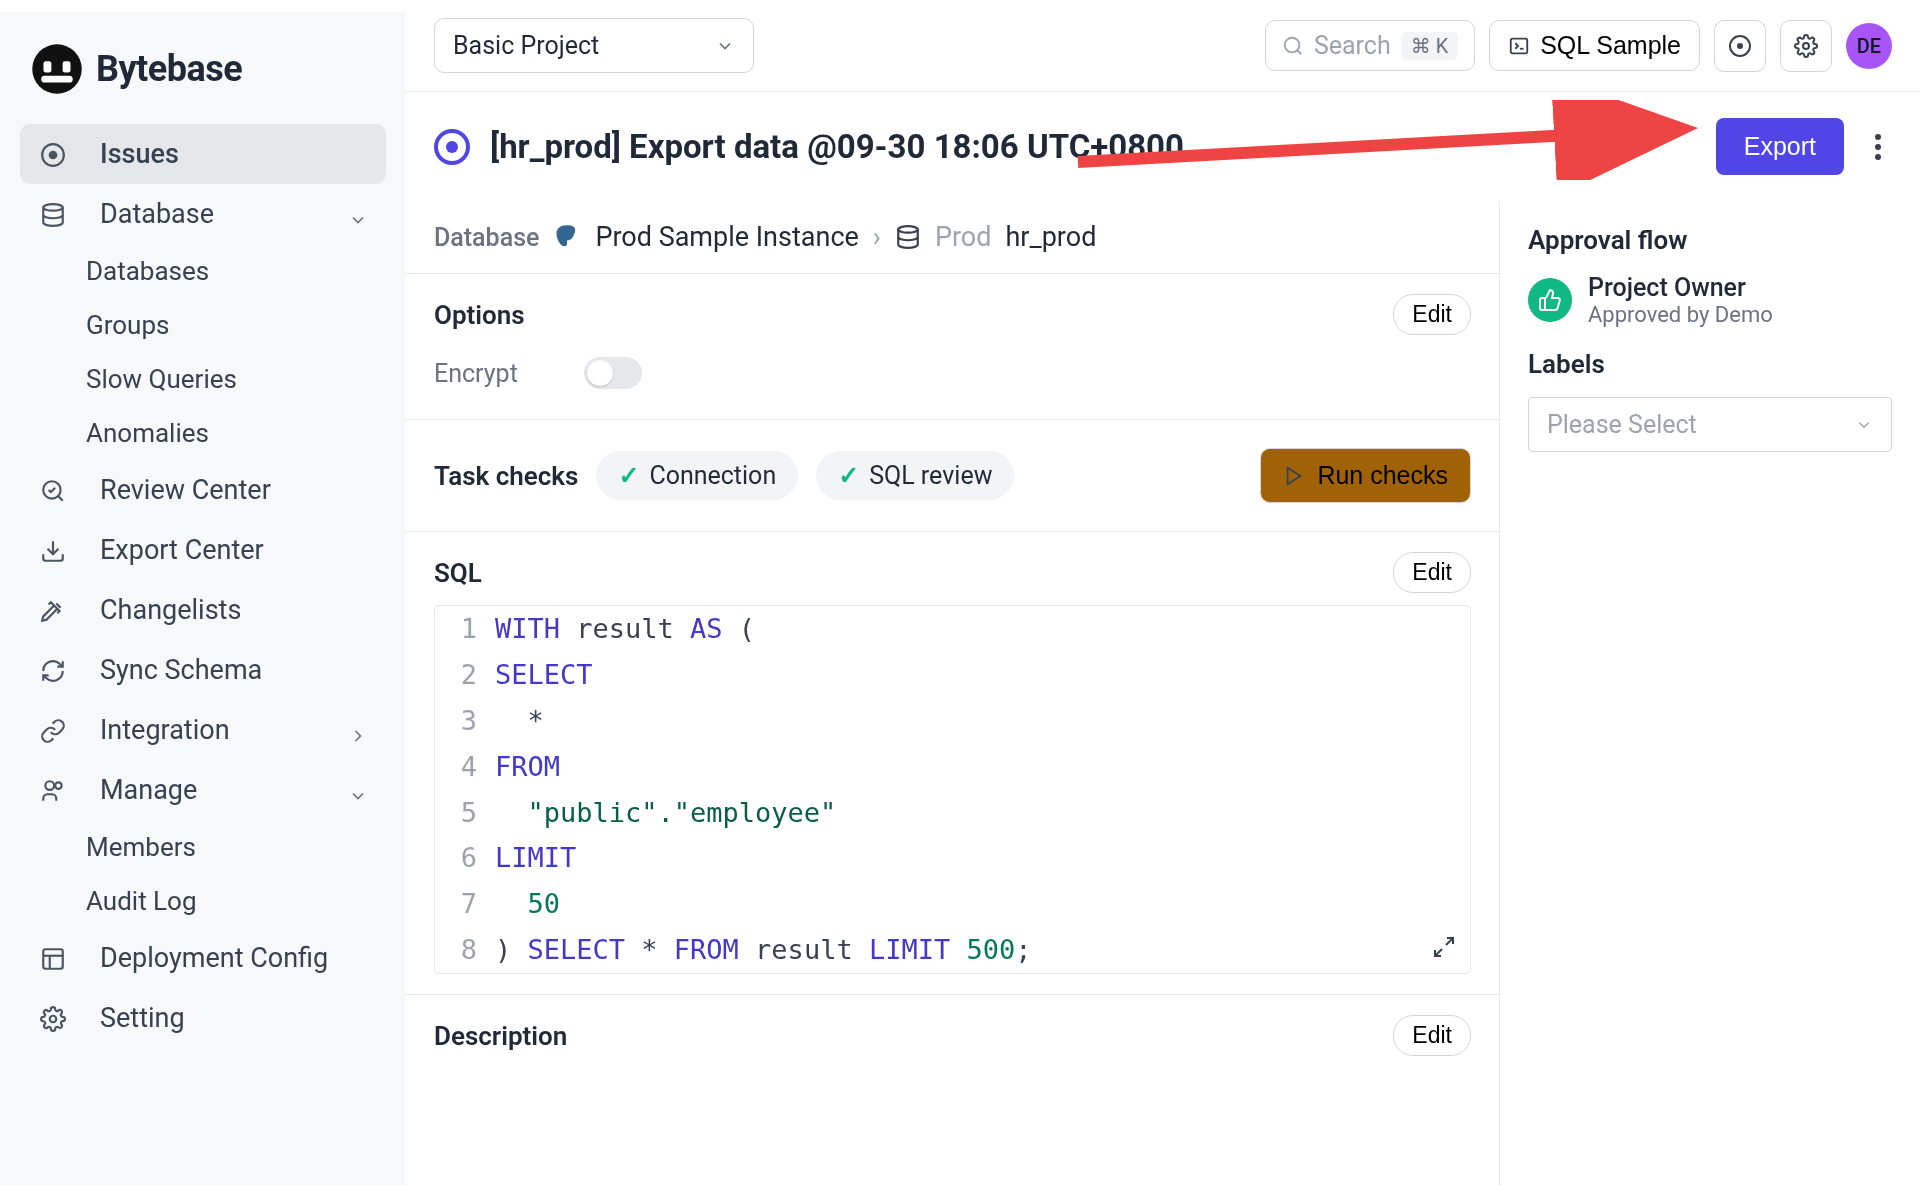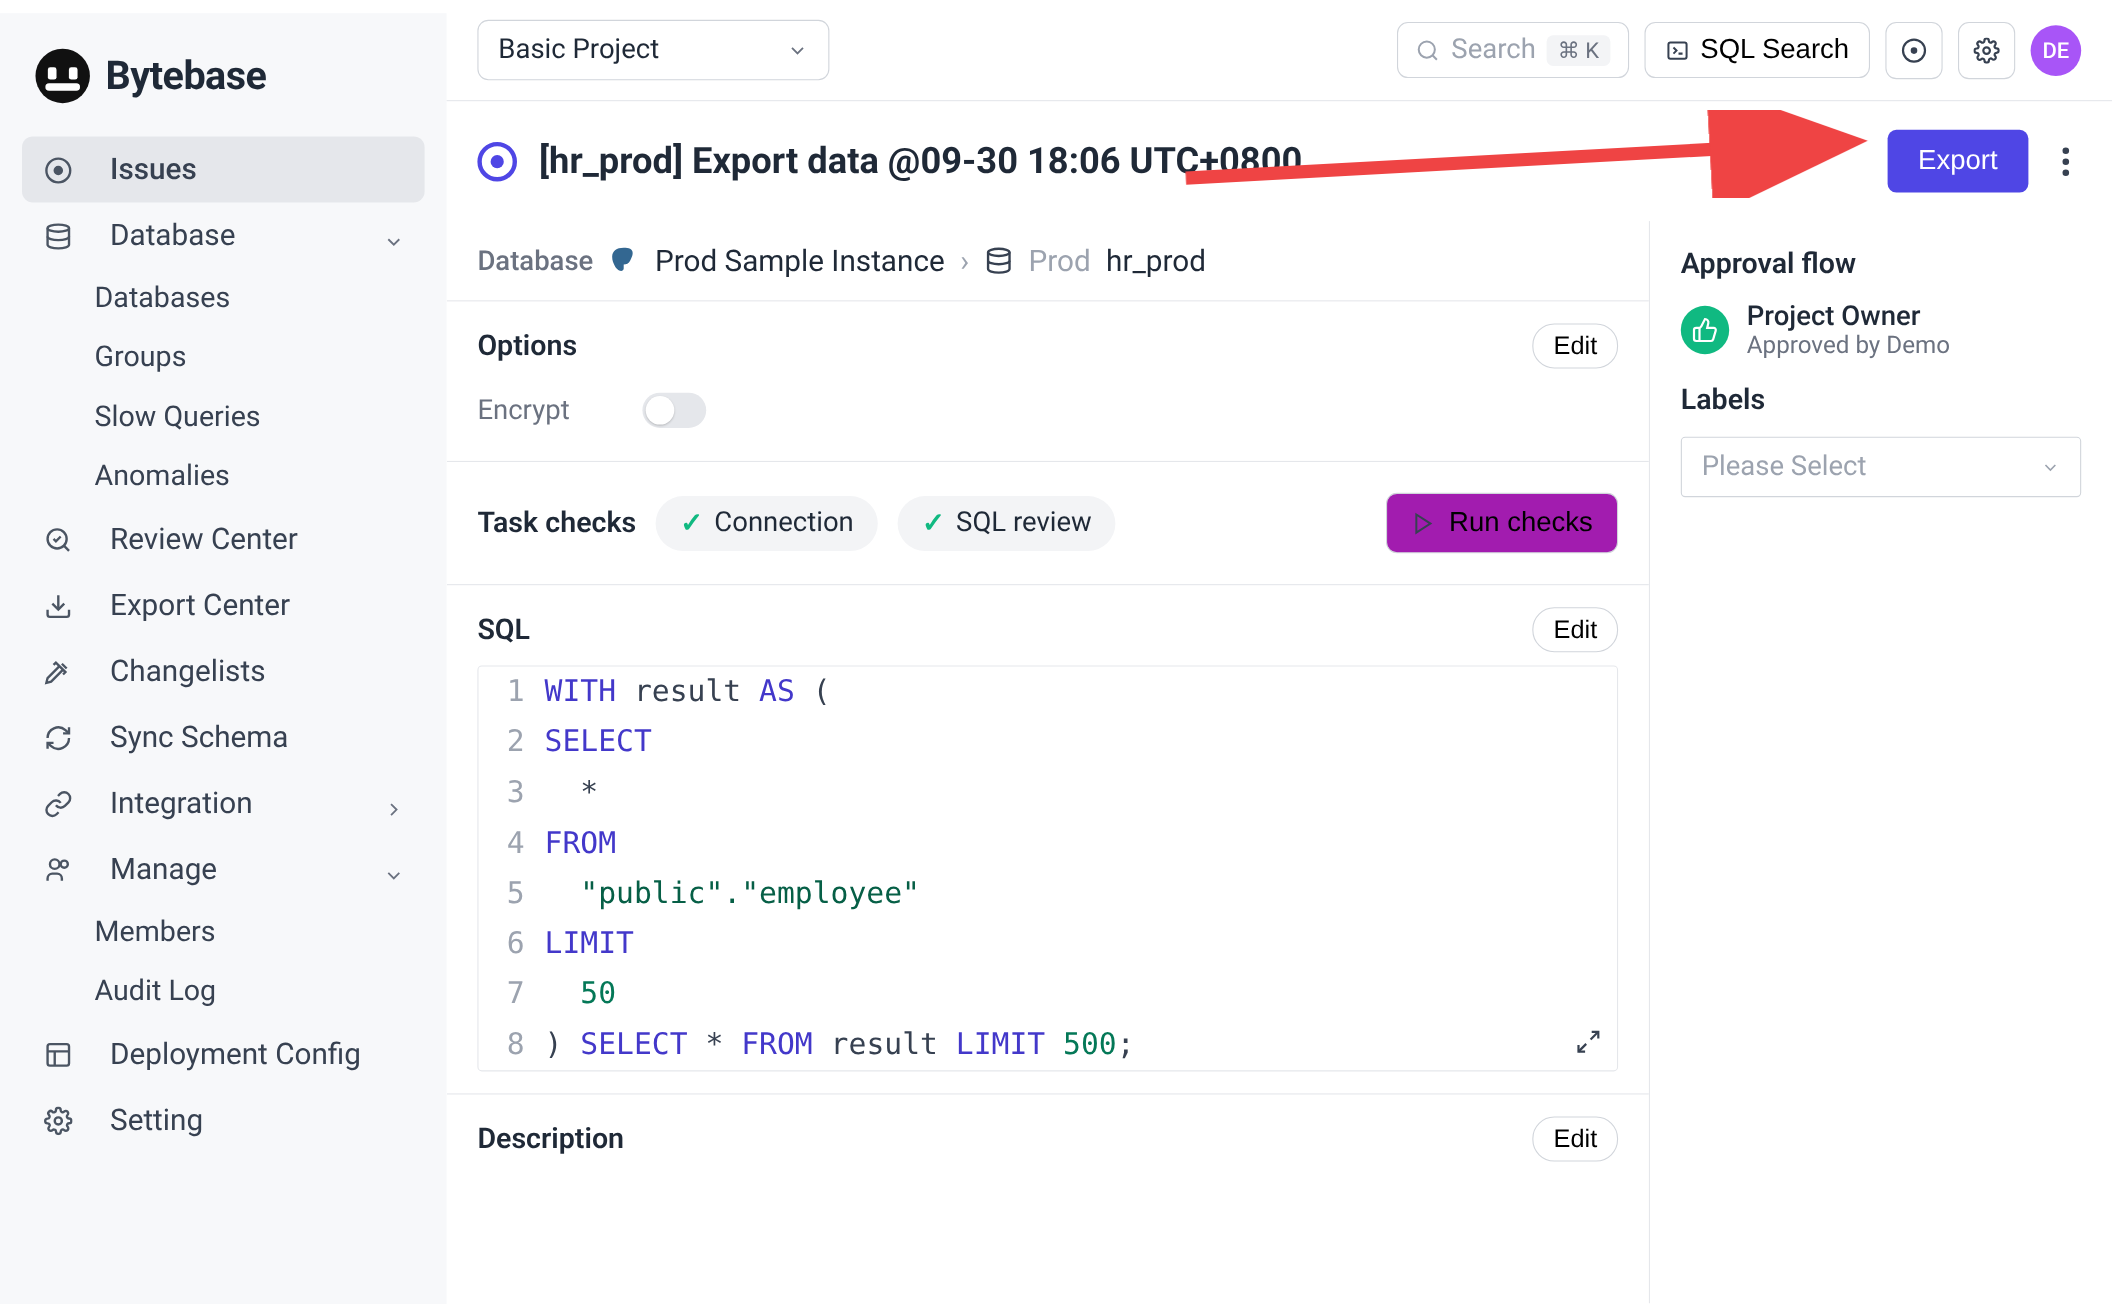--- a/index.html
+++ b/index.html
@@ -19,21 +19,21 @@
 
 
 .main { position: fixed; left: 406px; top: 0; right: 0; height: 100%; display: flex; flex-direction: column; }
 .topbar { display: flex; align-items: center; padding: 18px 28px; gap: 14px; border-bottom: 1px solid #e5e7eb; }
 .project-select { display: flex; align-items: center; justify-content: space-between; border: 1px solid #d1d5db; border-radius: 10px; padding: 12px 18px; min-width: 320px; font-size: 25px; cursor: pointer; }
 .spacer { flex: 1; }
 .searchbox { display: flex; align-items: center; gap: 10px; border: 1px solid #d1d5db; border-radius: 10px; padding: 10px 16px; font-size: 25px; color: #9ca3af; cursor: pointer; }
 .kbd { background: #f3f4f6; border-radius: 6px; padding: 2px 10px; font-size: 20px; color: #6b7280; }
 .top-btn { display: flex; align-items: center; gap: 10px; border: 1px solid #d1d5db; border-radius: 10px; padding: 10px 18px; font-size: 25px; cursor: pointer; background: #fff; }
 .icon-btn { width: 52px; height: 52px; border: 1px solid #d1d5db; border-radius: 10px; display: flex; align-items: center; justify-content: center; cursor: pointer; background: #fff; }
-.avatar { width: 46px; height: 46px; border-radius: 50%; background: #a855f7; color: #ffffff; display: flex; align-items: center; justify-content: center; font-size: 20px; font-weight: 500; cursor: pointer; }
+.avatar { width: 46px; height: 46px; border-radius: 50%; background: #a855f7; color: #0f172a; display: flex; align-items: center; justify-content: center; font-size: 20px; font-weight: 500; cursor: pointer; }
 
 
 .title-row { display: flex; align-items: center; padding: 26px 28px; gap: 20px; }
 .title-row .issue-icon { width: 36px; height: 36px; border: 4px solid #4f46e5; border-radius: 50%; position: relative; }
 .title-row .issue-icon::after { content: ''; position: absolute; left: 50%; top: 50%; transform: translate(-50%,-50%); width: 12px; height: 12px; background: #4f46e5; border-radius: 50%; }
 .page-title { font-size: 33px; font-weight: 700; flex: 1; }
 .export-btn { background: #4f46e5; color: #fff; border: none; border-radius: 8px; padding: 14px 28px; font-size: 25px; font-weight: 500; cursor: pointer; }
 .more-btn { padding: 0 10px; cursor: pointer; font-size: 30px; color: #374151; }
 
 
@@ -55,21 +55,21 @@
 
 .opt-row { display: flex; align-items: center; gap: 50px; padding: 10px 0; }
 .opt-label { font-size: 25px; color: #6b7280; min-width: 100px; }
 .opt-value { font-size: 27px; }
 .toggle { width: 58px; height: 32px; background: #e5e7eb; border-radius: 999px; position: relative; cursor: pointer; }
 .toggle::after { content: ''; position: absolute; width: 26px; height: 26px; background: #fff; border-radius: 50%; top: 3px; left: 3px; box-shadow: 0 1px 2px rgba(0,0,0,0.2); }
 
 .chips-row { display: flex; align-items: center; gap: 18px; padding: 8px 0; }
 .chip { display: flex; align-items: center; gap: 10px; background: #f3f4f6; border-radius: 999px; padding: 10px 22px; font-size: 25px; }
 .check { color: #10b981; font-weight: bold; }
-.run-btn { display: flex; align-items: center; gap: 12px; border: 1px solid #d1d5db; border-radius: 10px; padding: 12px 22px; font-size: 25px; cursor: pointer; background: #a21caf; margin-left: auto; }
+.run-btn { display: flex; align-items: center; gap: 12px; border: 1px solid #d1d5db; border-radius: 10px; padding: 12px 22px; font-size: 25px; cursor: pointer; background: #a16207; margin-left: auto; }
 
 
 .sql-editor { border: 1px solid #e5e7eb; border-radius: 4px; margin-top: 12px; position: relative; font-family: ui-monospace, Menlo, Consolas, monospace; font-size: 27px; line-height: 1.7; }
 .sql-line { display: flex; }
 .lineno { width: 60px; text-align: right; padding-right: 18px; color: #9ca3af; user-select: none; }
 .code { flex: 1; white-space: pre; }
 .kw { color: #4338ca; font-weight: 500; }
 .str { color: #065f46; }
 .num { color: #047857; }
 .op { color: #374151; }
@@ -267,21 +267,21 @@
         </svg>
       <span>Search</span>
       <span class="kbd">⌘ K</span>
     </div>
     <button class="top-btn">
       <svg width="22" height="22" viewBox="0 0 24 24" fill="none" stroke="#374151" stroke-width="2">
           <rect x="3" y="4" width="18" height="16" rx="2"></rect>
           <polyline points="8 9 11 12 8 15"></polyline>
           <line x1="13" y1="15" x2="17" y2="15"></line>
         </svg>
-      <span>SQL Search</span>
+      <span>SQL Sample</span>
     </button>
     <div class="icon-btn">
       <svg width="24" height="24" viewBox="0 0 24 24" fill="none" stroke="#374151" stroke-width="2">
           <circle cx="12" cy="12" r="10"></circle>
           <circle cx="12" cy="12" r="2" fill="#374151"></circle>
         </svg>
     </div>
     <div class="icon-btn">
       <svg width="24" height="24" viewBox="0 0 24 24" fill="none" stroke="#374151" stroke-width="2">
           <circle cx="12" cy="12" r="3"></circle>

